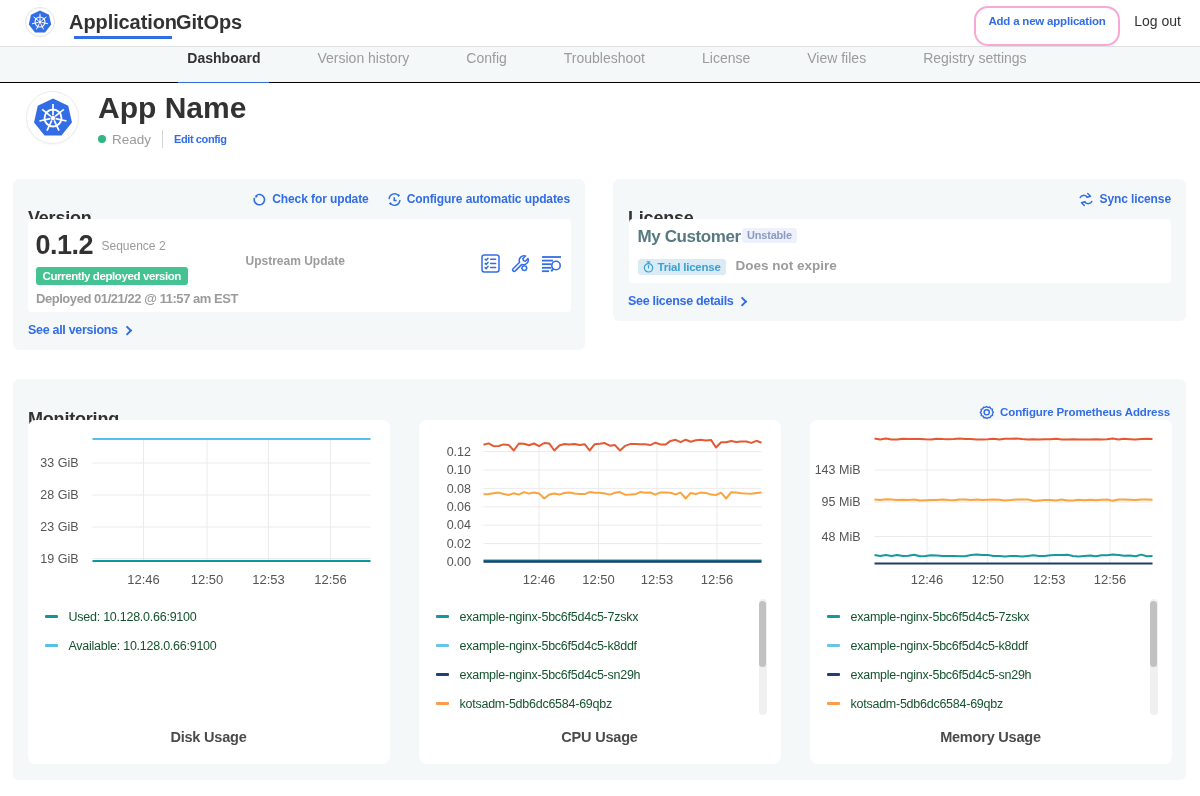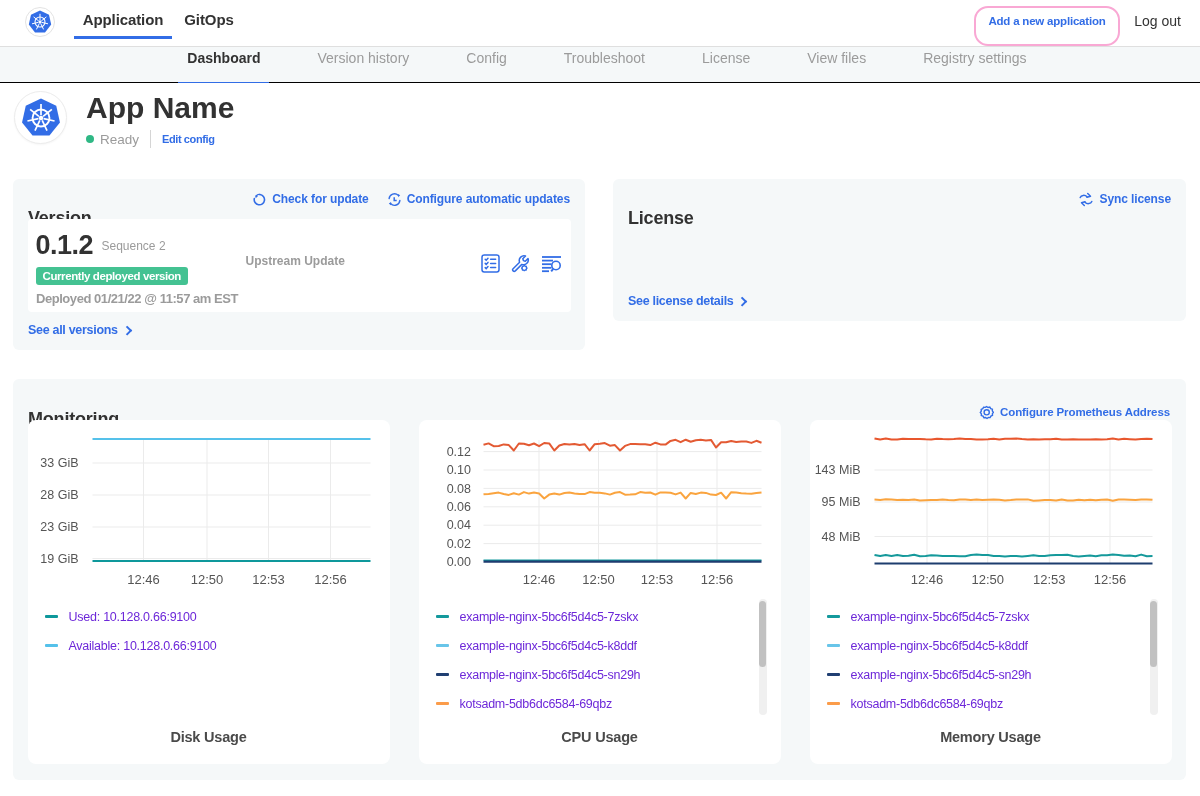--- a/index.html
+++ b/index.html
@@ -1,29 +1,29 @@
 <!DOCTYPE html>
 <html><head>
 <meta charset="utf-8">
 <style>
 * { margin:0; padding:0; box-sizing:border-box; }
 html,body { width:1200px; background:#fff; font-family:"Liberation Sans",sans-serif; }
 .topnav { position:relative; height:47px; border-bottom:1px solid #dfdfdf; background:#fff; }
 .klogo { position:absolute; left:25px; top:7px; width:30px; height:30px; border-radius:50%; background:#fff; border:1px solid #e3e3e3; display:flex; align-items:center; justify-content:center; }
-.tab { position:absolute; top:0; height:46px; font-size:15px; font-weight:700; color:#323232; display:flex; align-items:flex-start; padding-top:11px; justify-content:center; letter-spacing:-0.1px;}
+.tab { position:absolute; top:0; height:46px; font-size:20px; font-weight:700; color:#323232; display:flex; align-items:flex-start; padding-top:11px; justify-content:center; letter-spacing:-0.1px;}
 .tab1 { left:74px; width:98px; }
 .tab1:after { content:""; position:absolute; left:0; bottom:7px; width:100%; height:3px; background:#326de6; }
 .tab2 { left:172px; width:74px; }
 .addbtn { position:absolute; right:80px; top:6px; height:40px; line-height:26px; width:146px; text-align:center; border:2px solid #f9a8d4; border-radius:14px; color:#326de6; font-size:11.5px; font-weight:700; background:#fff; letter-spacing:-0.2px; white-space:nowrap; }
 .logout { position:absolute; right:19px; top:0; height:42px; display:flex; align-items:center; font-size:14px; font-weight:500; color:#323232; }
 .subnav { position:relative; height:36px; background:#f5f8f9; border-bottom:1px solid #000000; display:flex; justify-content:center; padding-left:14px; }
 .subnav .it { font-size:14px; color:#9b9b9b; margin:0 28.5px; display:flex; align-items:center; height:22px; position:relative; white-space:nowrap; }
 .subnav .it.act { color:#323232; font-weight:700; }
 .subnav .it.act:after { content:""; position:absolute; left:-9px; right:-9px; top:35px; height:4px; background:#326de6; }
-.apphead { position:relative; height:88px; background:#fff; }
+.apphead { position:relative; height:88px; background:#fff;margin-left:12px; }
 .biglogo { position:absolute; left:14px; top:8px; width:53px; height:53px; border-radius:50%; background:#fff; border:1px solid #ececec; box-shadow:0 1px 2px rgba(0,0,0,0.04); display:flex; align-items:center; justify-content:center; }
 .appname { position:absolute; left:86px; top:8px; font-size:30px; font-weight:700; color:#323232; letter-spacing:0; }
 .statusrow { position:absolute; left:86px; top:47px; display:flex; align-items:center; font-size:13.5px; }
 .dot { width:8px; height:8px; border-radius:50%; background:#2fb885; margin-right:6px; }
 .ready { color:#9b9b9b; }
 .vsep { width:1px; height:18px; background:#d5d5d5; margin:0 11px; }
 .editcfg { color:#326de6; font-weight:700; font-size:11px; letter-spacing:-0.4px; }
 .row2 { position:relative; width:1200px; height:208px; }
 .chartsvg { position:absolute; left:0; top:1px; }
 .card { position:absolute; background:#f5f8f9; border-radius:6px; }
@@ -47,21 +47,21 @@
 .mycust { position:absolute; left:9px; top:8px; font-size:17px; font-weight:700; color:#577981; letter-spacing:-0.4px;}
 .unstable { position:absolute; left:113px; top:9px; height:15px; line-height:15px; padding:0 5.5px; background:#eef1fb; border-radius:3px; color:#8a9bbf; font-size:11px; font-weight:600; letter-spacing:-0.2px; }
 .trialpill { position:absolute; left:9px; top:39.5px; height:16px; padding:0 5px 0 5px; background:#d9ecf6; border-radius:3px; color:#3d9fd2; font-size:11.5px; font-weight:700; display:flex; align-items:center; letter-spacing:-0.2px; }
 .noexpire { position:absolute; left:107px; top:39px; font-size:13.5px; font-weight:600; color:#9b9b9b; }
 .moncard { position:relative; margin:0 auto 0 13px; width:1173px; height:401px; background:#f5f8f9; border-radius:6px; }
 .monhead { position:absolute; top:7px; left:15px; right:16px; height:28px; display:flex; align-items:center; }
 .chartcard { position:absolute; top:41px; width:362px; height:344px; background:#fff; border-radius:8px; }
 .cc1 { left:14.5px; } .cc2 { left:405.5px; } .cc3 { left:796.5px; }
 .ctitle { position:absolute; bottom:19px; width:100%; text-align:center; font-size:14.5px; font-weight:700; color:#4a4a4a; letter-spacing:-0.2px;}
 .legend { position:absolute; left:17px; top:182px; }
-.legrow { display:flex; align-items:center; height:29px; font-size:12.5px; color:#6d28d9; letter-spacing:-0.25px; }
+.legrow { display:flex; align-items:center; height:29px; font-size:12.5px; color:#14532d; letter-spacing:-0.25px; }
 .ldash { width:13px; height:3px; border-radius:1px; margin-right:11px; flex:0 0 13px;}
 .scroll { position:absolute; right:14px; top:179px; width:8px; height:116px; background:#f0f0f0; border-radius:4px; }
 .scroll .thumb { position:absolute; top:2px; left:0.5px; width:7px; height:66px; background:#c1c1c1; border-radius:4px; }
 </style>
 </head>
 <body>
 <div class="topnav">
   <div class="klogo">
       <svg width="26" height="26" viewBox="-13 -13 26 26">
     <polygon points="0,-11.5 9,-7.2 11.2,2.6 5,10.4 -5,10.4 -11.2,2.6 -9,-7.2" fill="#326de6"></polygon>
@@ -196,20 +196,31 @@
       <span class="cardtitle">License</span>
       <span class="bluelink" style="margin-left:auto;"><svg width="14" height="15" viewBox="0 0 14 15" style="margin-right:6px;">
             <g fill="none" stroke="#326de6" stroke-width="1.5" stroke-linecap="round" stroke-linejoin="round">
               <path d="M1.2 5.6 C2.2 3 6 2.6 8 4.8"></path>
               <path d="M12.8 9.4 C11.8 12 8 12.4 6 10.2"></path>
               <path d="M8.7 1.5 L11.5 4.2 L8 5.2" fill="none"></path>
               <path d="M5.3 13.5 L2.5 10.8 L6 9.8" fill="none"></path>
             </g>
           </svg>Sync license</span>
     </div>
+    <div class="innercard linner">
+      <div class="mycust">My Customer</div>
+      <div class="unstable">Unstable</div>
+      <div class="trialpill"><svg width="11" height="12" viewBox="0 0 11 12" style="margin-right:4px;">
+            <circle cx="5.5" cy="6.8" r="4.2" fill="none" stroke="#3d9fd2" stroke-width="1.2"></circle>
+            <line x1="5.5" y1="4.6" x2="5.5" y2="7" stroke="#3d9fd2" stroke-width="1.1" stroke-linecap="round"></line>
+            <line x1="4.2" y1="0.8" x2="6.8" y2="0.8" stroke="#3d9fd2" stroke-width="1.3" stroke-linecap="round"></line>
+            <line x1="5.5" y1="1" x2="5.5" y2="2.2" stroke="#3d9fd2" stroke-width="1.2"></line>
+          </svg>Trial license</div>
+      <div class="noexpire">Does not expire</div>
+    </div>
     <div class="seelink">See license details<span class="chev"></span></div>
   </div>
 </div>
 <div class="moncard">
   <div class="monhead">
     <span class="cardtitle">Monitoring</span>
     <span class="bluelink" style="margin-left:auto;font-size:11.5px;margin-top:24px;"><svg width="15" height="15" viewBox="0 0 15 15" style="margin-right:6px;">
           <g fill="none" stroke="#326de6" stroke-width="1.4">
             <path d="M7.5 1.2 L9 2.1 L10.7 1.7 L11.6 3.2 L13.3 3.8 L13.2 5.5 L14.3 6.9 L13.3 8.3 L13.4 10 L11.8 10.7 L11 12.2 L9.3 12 L7.9 13.1 L6.5 12.1 L4.8 12.3 L3.9 10.8 L2.2 10.2 L2.3 8.5 L1.2 7.1 L2.2 5.7 L2.1 4 L3.7 3.3 L4.5 1.8 L6.2 2 Z" transform="translate(0.1,0.4)"></path>
             <circle cx="7.7" cy="7.3" r="2.6"></circle>

